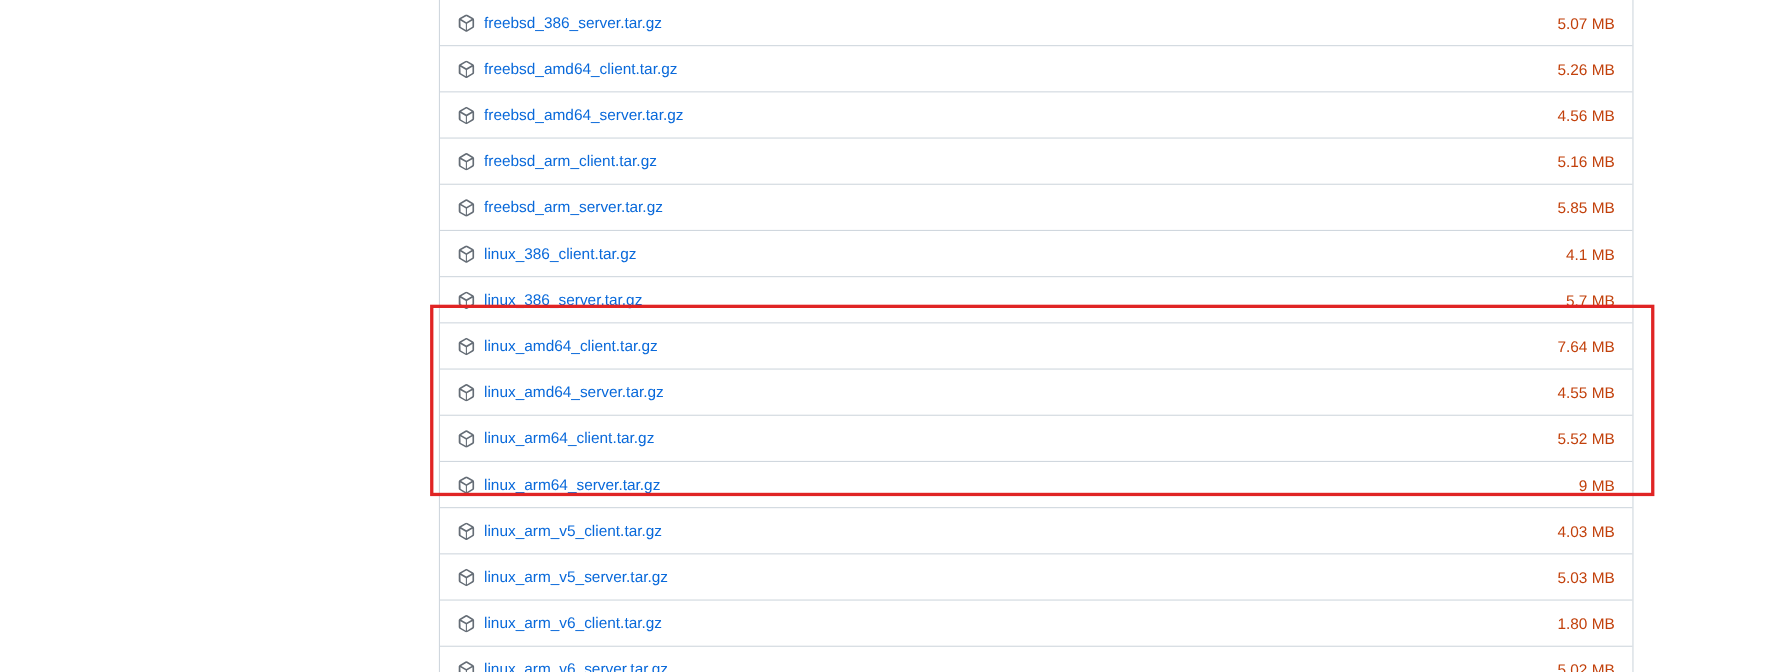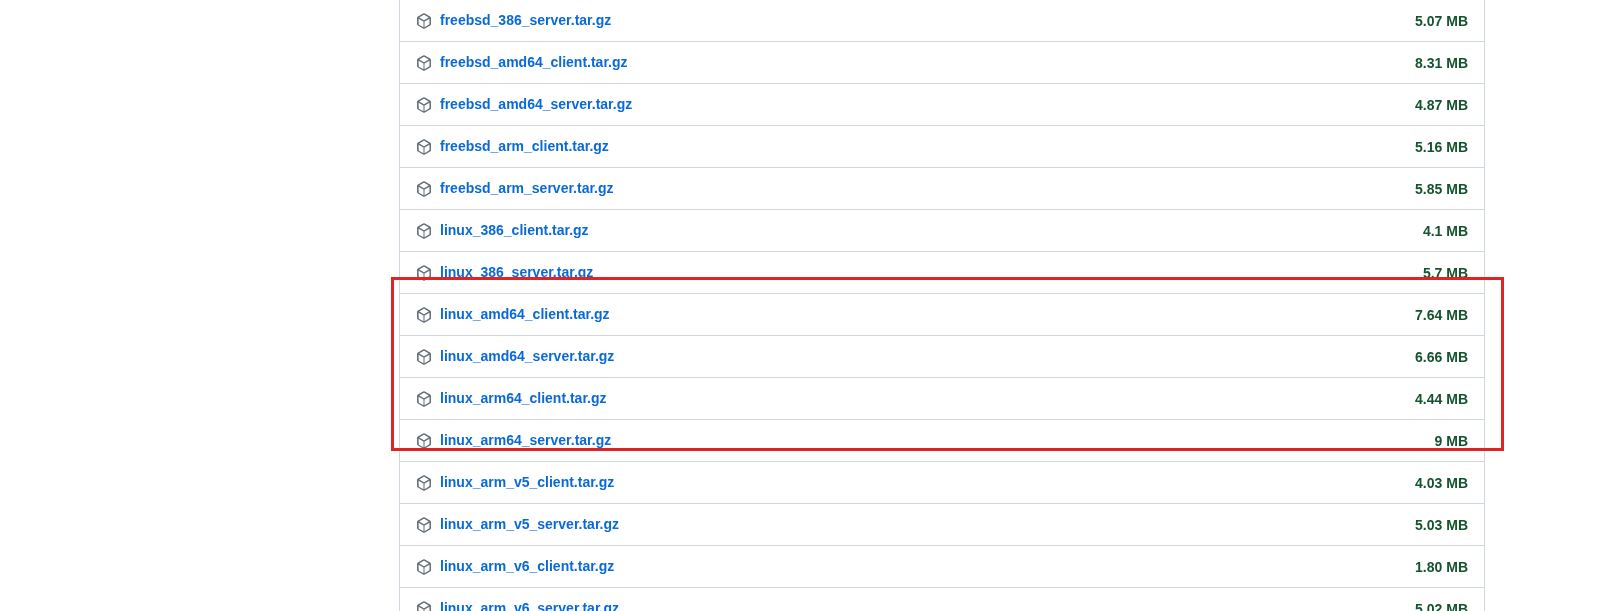--- a/index.html
+++ b/index.html
@@ -25,38 +25,37 @@
       border-bottom: none;
       background: #fff;
     }
     .asset-row {
       display: flex;
       align-items: center;
       justify-content: space-between;
       padding: 10px 16px;
       border-bottom: 1px solid #d0d7de;
       min-height: 40.7px;
-      font-weight: bold;
     }
     .asset-left {
       display: flex;
       align-items: center;
       gap: 8px;
       flex: 1;
       min-width: 0;
     }
     .asset-name {
       color: #0969da;
       text-decoration: none;
       font-size: 14px;
       line-height: 1.5;
       cursor: pointer;
     }
     .asset-size {
-      color: #14532d;
+      color: #c2410c;
       font-size: 14px;
       white-space: nowrap;
       margin-left: 20px;
     }
     .pkg-icon {
       width: 16px;
       height: 16px;
       flex-shrink: 0;
       fill: #656d76;
     }
@@ -87,31 +86,31 @@
       <span class="asset-size">5.07 MB</span>
     </div>
 
     <div class="asset-row">
       <div class="asset-left">
         <svg class="pkg-icon" viewBox="0 0 16 16">
             <path d="M8.878.392a1.75 1.75 0 0 0-1.756 0l-5.25 3.045A1.75 1.75 0 0 0 1 4.951v6.098c0 .624.332 1.2.872 1.514l5.25 3.045a1.75 1.75 0 0 0 1.756 0l5.25-3.045c.54-.313.872-.89.872-1.514V4.951c0-.624-.332-1.2-.872-1.514ZM7.875 1.69a.248.248 0 0 1 .25 0l4.63 2.685L8 7.133 3.245 4.375ZM2.5 5.677l5 2.9v5.733l-4.628-2.685a.248.248 0 0 1-.122-.213Zm6 8.633V8.577l5-2.9v5.372a.25.25 0 0 1-.122.213Z"></path>
           </svg>
         <a class="asset-name">freebsd_amd64_client.tar.gz</a>
       </div>
-      <span class="asset-size">8.31 MB</span>
+      <span class="asset-size">5.26 MB</span>
     </div>
 
     <div class="asset-row">
       <div class="asset-left">
         <svg class="pkg-icon" viewBox="0 0 16 16">
             <path d="M8.878.392a1.75 1.75 0 0 0-1.756 0l-5.25 3.045A1.75 1.75 0 0 0 1 4.951v6.098c0 .624.332 1.2.872 1.514l5.25 3.045a1.75 1.75 0 0 0 1.756 0l5.25-3.045c.54-.313.872-.89.872-1.514V4.951c0-.624-.332-1.2-.872-1.514ZM7.875 1.69a.248.248 0 0 1 .25 0l4.63 2.685L8 7.133 3.245 4.375ZM2.5 5.677l5 2.9v5.733l-4.628-2.685a.248.248 0 0 1-.122-.213Zm6 8.633V8.577l5-2.9v5.372a.25.25 0 0 1-.122.213Z"></path>
           </svg>
         <a class="asset-name">freebsd_amd64_server.tar.gz</a>
       </div>
-      <span class="asset-size">4.87 MB</span>
+      <span class="asset-size">4.56 MB</span>
     </div>
 
     <div class="asset-row">
       <div class="asset-left">
         <svg class="pkg-icon" viewBox="0 0 16 16">
             <path d="M8.878.392a1.75 1.75 0 0 0-1.756 0l-5.25 3.045A1.75 1.75 0 0 0 1 4.951v6.098c0 .624.332 1.2.872 1.514l5.25 3.045a1.75 1.75 0 0 0 1.756 0l5.25-3.045c.54-.313.872-.89.872-1.514V4.951c0-.624-.332-1.2-.872-1.514ZM7.875 1.69a.248.248 0 0 1 .25 0l4.63 2.685L8 7.133 3.245 4.375ZM2.5 5.677l5 2.9v5.733l-4.628-2.685a.248.248 0 0 1-.122-.213Zm6 8.633V8.577l5-2.9v5.372a.25.25 0 0 1-.122.213Z"></path>
           </svg>
         <a class="asset-name">freebsd_arm_client.tar.gz</a>
       </div>
       <span class="asset-size">5.16 MB</span>
@@ -157,31 +156,31 @@
       <span class="asset-size">7.64 MB</span>
     </div>
 
     <div class="asset-row">
       <div class="asset-left">
         <svg class="pkg-icon" viewBox="0 0 16 16">
             <path d="M8.878.392a1.75 1.75 0 0 0-1.756 0l-5.25 3.045A1.75 1.75 0 0 0 1 4.951v6.098c0 .624.332 1.2.872 1.514l5.25 3.045a1.75 1.75 0 0 0 1.756 0l5.25-3.045c.54-.313.872-.89.872-1.514V4.951c0-.624-.332-1.2-.872-1.514ZM7.875 1.69a.248.248 0 0 1 .25 0l4.63 2.685L8 7.133 3.245 4.375ZM2.5 5.677l5 2.9v5.733l-4.628-2.685a.248.248 0 0 1-.122-.213Zm6 8.633V8.577l5-2.9v5.372a.25.25 0 0 1-.122.213Z"></path>
           </svg>
         <a class="asset-name">linux_amd64_server.tar.gz</a>
       </div>
-      <span class="asset-size">6.66 MB</span>
+      <span class="asset-size">4.55 MB</span>
     </div>
 
     <div class="asset-row">
       <div class="asset-left">
         <svg class="pkg-icon" viewBox="0 0 16 16">
             <path d="M8.878.392a1.75 1.75 0 0 0-1.756 0l-5.25 3.045A1.75 1.75 0 0 0 1 4.951v6.098c0 .624.332 1.2.872 1.514l5.25 3.045a1.75 1.75 0 0 0 1.756 0l5.25-3.045c.54-.313.872-.89.872-1.514V4.951c0-.624-.332-1.2-.872-1.514ZM7.875 1.69a.248.248 0 0 1 .25 0l4.63 2.685L8 7.133 3.245 4.375ZM2.5 5.677l5 2.9v5.733l-4.628-2.685a.248.248 0 0 1-.122-.213Zm6 8.633V8.577l5-2.9v5.372a.25.25 0 0 1-.122.213Z"></path>
           </svg>
         <a class="asset-name">linux_arm64_client.tar.gz</a>
       </div>
-      <span class="asset-size">4.44 MB</span>
+      <span class="asset-size">5.52 MB</span>
     </div>
 
     <div class="asset-row">
       <div class="asset-left">
         <svg class="pkg-icon" viewBox="0 0 16 16">
             <path d="M8.878.392a1.75 1.75 0 0 0-1.756 0l-5.25 3.045A1.75 1.75 0 0 0 1 4.951v6.098c0 .624.332 1.2.872 1.514l5.25 3.045a1.75 1.75 0 0 0 1.756 0l5.25-3.045c.54-.313.872-.89.872-1.514V4.951c0-.624-.332-1.2-.872-1.514ZM7.875 1.69a.248.248 0 0 1 .25 0l4.63 2.685L8 7.133 3.245 4.375ZM2.5 5.677l5 2.9v5.733l-4.628-2.685a.248.248 0 0 1-.122-.213Zm6 8.633V8.577l5-2.9v5.372a.25.25 0 0 1-.122.213Z"></path>
           </svg>
         <a class="asset-name">linux_arm64_server.tar.gz</a>
       </div>
       <span class="asset-size">9 MB</span>

